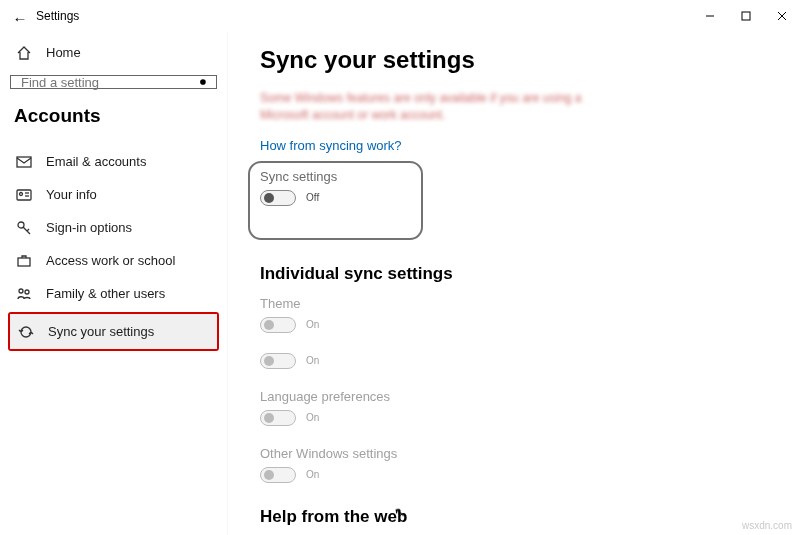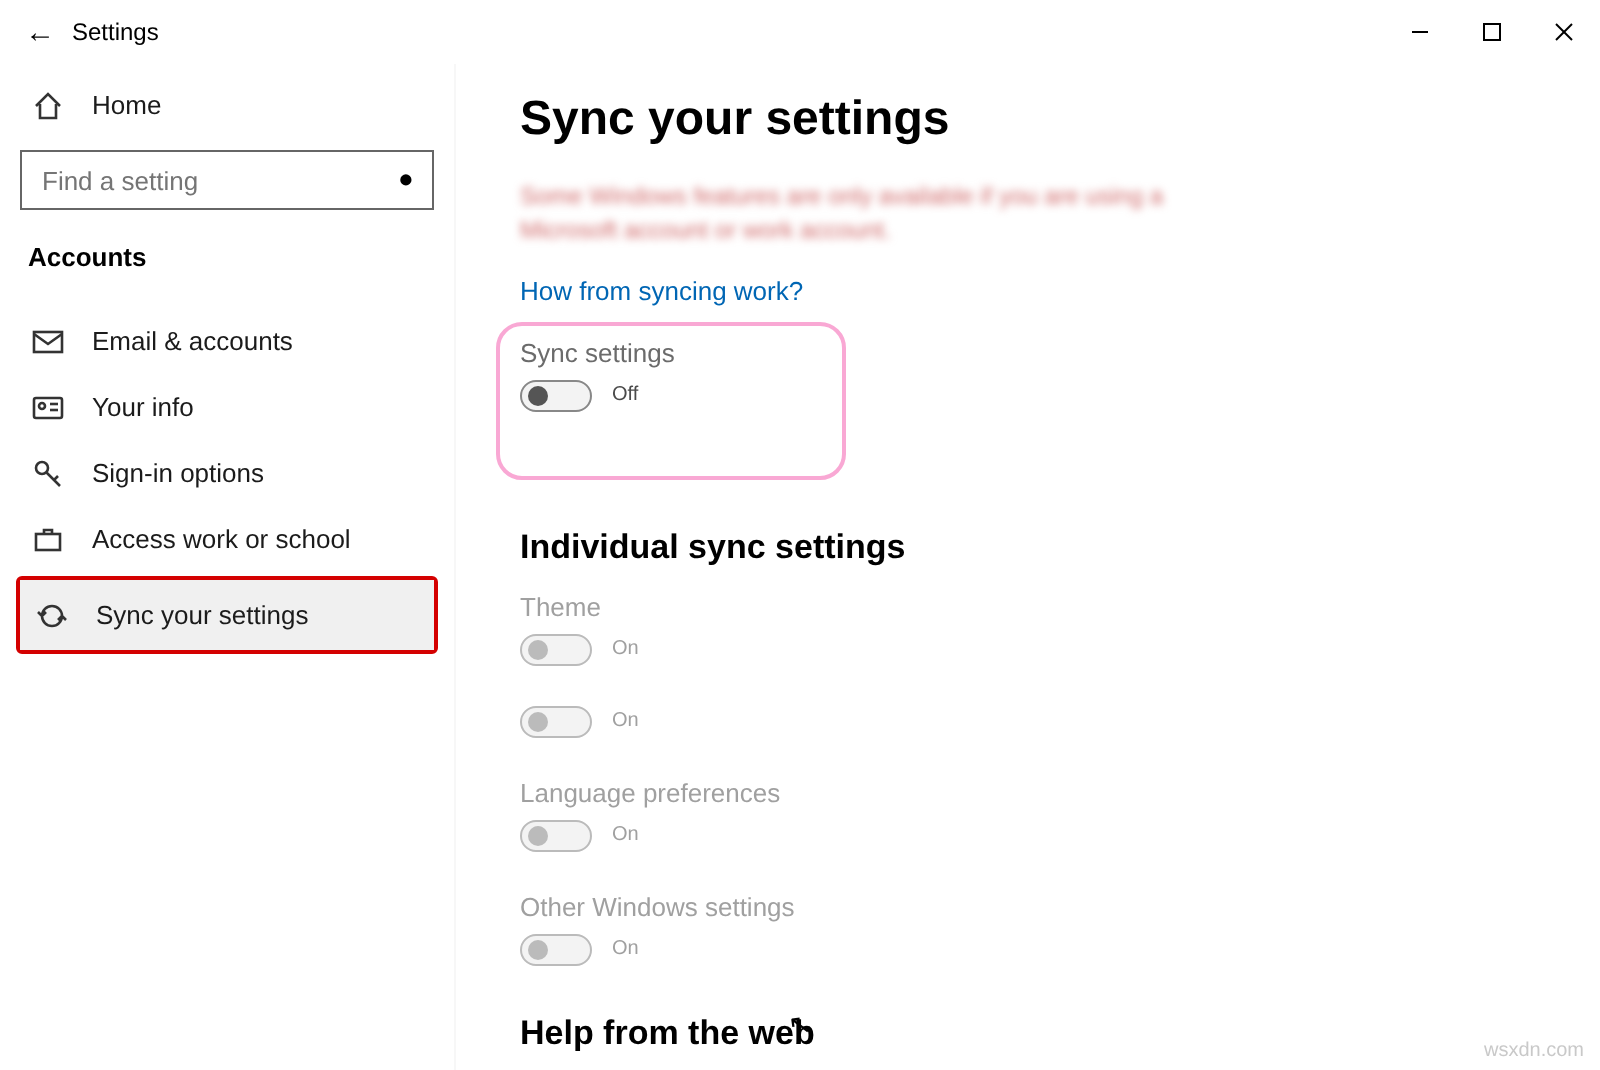--- a/index.html
+++ b/index.html
@@ -43,32 +43,32 @@
   .nav-item.selected { background: #f0f0f0; }
   .home-row .icon, .nav-item .icon {
     width: 20px; height: 20px; display: flex; align-items: center; justify-content: center;
     margin-right: 12px;
   }
   .icon svg { width: 16px; height: 16px; stroke: #333; fill: none; stroke-width: 1.3; }
   .search-box {
     display: flex;
     align-items: center;
     border: 1px solid #666;
-    height: 30px;
+    height: 14px;
     margin: 6px 2px 14px 2px;
     padding: 0 8px;
   }
   .search-box input {
     border: none; outline: none; flex: 1; font-size: 13px; font-family: inherit; color: #555;
     background: transparent;
   }
   .search-box .sicon { width: 16px; }
   .section-head {
     font-weight: 600;
-    font-size: 13px;
+    font-size: 19px;
     padding: 2px 6px 10px 6px;
   }
   .nav-list { margin-top: 8px; }
   .redbox-side {
     border: 2px solid #d40000;
     border-radius: 3px;
     margin: 2px 0;
     height: 39px;
     display: flex; align-items: center;
   }
@@ -116,21 +116,21 @@
     width: 10px; height: 10px; border-radius: 50%;
     background: #555;
     position: absolute; top: 2px; left: 3px;
   }
   .toggle.disabled { border-color: #bbb; }
   .toggle.disabled .knob { background: #bbb; }
   .toggle-state { color: #4a4a4a; font-size: 10px; }
   .toggle-block.disabled .toggle-state,
   .toggle-block.disabled .toggle-label { color: #a0a0a0; }
   .redbox-main {
-    border: 2px solid #f9a8d4;
+    border: 2px solid #737373;
     border-radius: 13px;
     padding: 6px 84px 12px 10px;
     margin: -6px -6px 18px -12px;
     display: inline-block;
   }
   h2 {
     font-size: 17px;
     font-weight: 600;
     margin: 6px 0 12px 0;
   }
@@ -227,20 +227,30 @@
       </div>
       <div class="nav-item">
         <span class="icon">
           <svg viewBox="0 0 16 16">
               <rect x="2" y="5" width="12" height="8"></rect>
               <path d="M6 5 V3 H10 V5"></path>
             </svg>
         </span>
         <span>Access work or school</span>
       </div>
+      <div class="nav-item">
+        <span class="icon">
+          <svg viewBox="0 0 16 16">
+              <circle cx="5" cy="5" r="2"></circle>
+              <circle cx="11" cy="6" r="2"></circle>
+              <path d="M2 13 C2 10 8 10 8 13 M8 13 C8 11 14 11 14 13"></path>
+            </svg>
+        </span>
+        <span>Family &amp; other users</span>
+      </div>
       <div class="redbox-side">
         <div class="nav-item selected" style="flex:1;height:100%">
           <span class="icon">
             <svg viewBox="0 0 16 16">
                 <path d="M3 8 A5 5 0 0 1 13 8 M13 8 A5 5 0 0 1 3 8 M3 8 L1 6 M3 8 L5 6 M13 8 L11 10 M13 8 L15 10"></path>
               </svg>
           </span>
           <span>Sync your settings</span>
         </div>
       </div>

